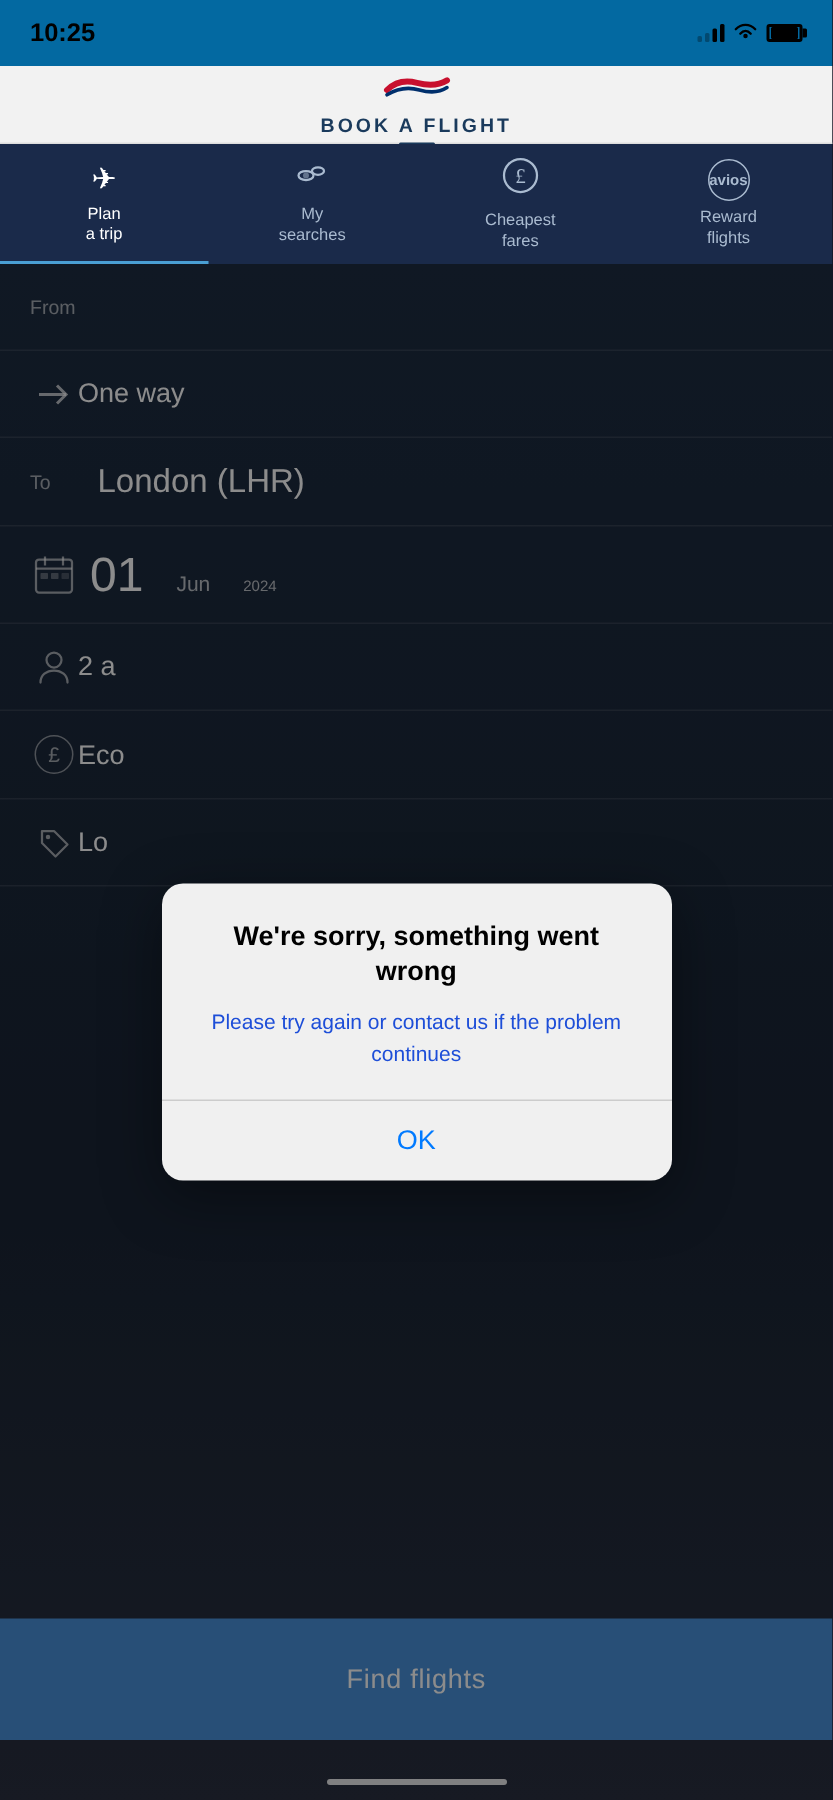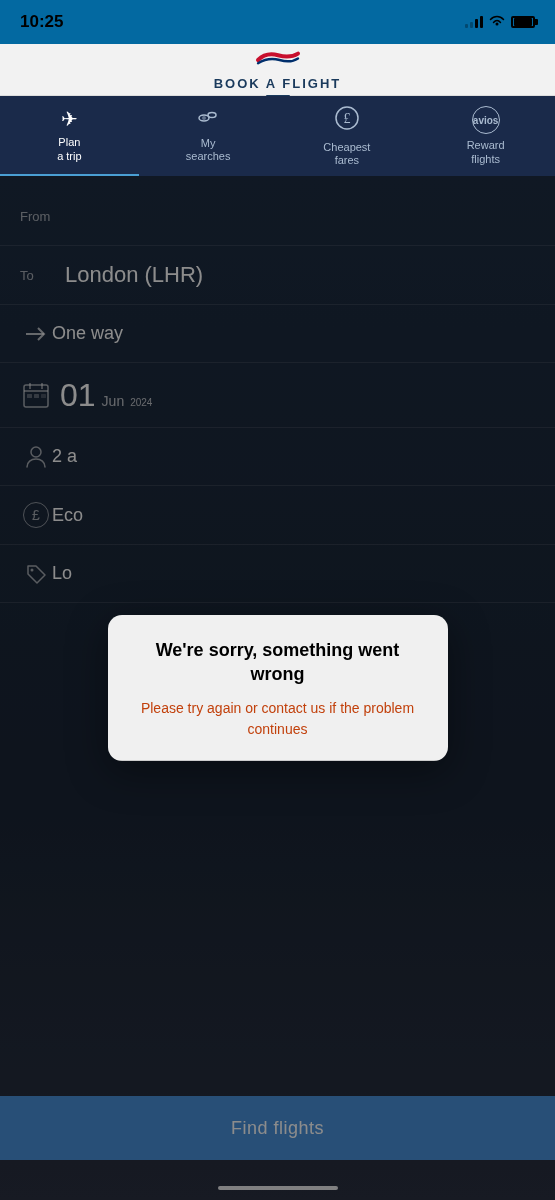--- a/index.html
+++ b/index.html
@@ -189,21 +189,20 @@
       display: flex;
       align-items: center;
       justify-content: center;
       font-size: 10px;
       color: #aabbd0;
       font-weight: 700;
     }
 
     .form-section {
       padding: 0;
-      margin-top: 12px;
     }
 
     .form-row {
       display: flex;
       align-items: center;
       padding: 16px 20px;
       border-bottom: 1px solid rgba(255,255,255,0.1);
       min-height: 58px;
     }
 
@@ -225,21 +224,21 @@
       flex-shrink: 0;
       display: flex;
       align-items: center;
       justify-content: center;
     }
 
     
     .date-row {
       display: flex;
       align-items: baseline;
-      gap: 6px;
+      gap: 22px;
     }
 
     .date-day {
       font-size: 32px;
       color: #fff;
       font-weight: 300;
       line-height: 1;
     }
 
     .date-month {
@@ -265,21 +264,21 @@
       color: rgba(255,255,255,0.6);
     }
 
     
     .find-flights-btn {
       position: absolute;
       bottom: 0;
       left: 0;
       right: 0;
       background: #4a90d9;
-      height: 64px;
+      height: 81px;
       display: flex;
       align-items: center;
       justify-content: center;
       cursor: pointer;
     }
 
     .find-flights-label {
       font-size: 18px;
       color: #fff;
       font-weight: 400;
@@ -329,21 +328,21 @@
     .dialog-title {
       font-size: 18px;
       font-weight: 700;
       color: #000;
       line-height: 1.3;
       margin-bottom: 12px;
     }
 
     .dialog-message {
       font-size: 14px;
-      color: #c2410c;
+      color: #1d4ed8;
       line-height: 1.5;
       text-align: center;
     }
 
     .dialog-divider {
       height: 1px;
       background: rgba(0,0,0,0.15);
     }
 
     .dialog-actions {
@@ -462,32 +461,32 @@
   <div class="content-area">
     <div class="background-fill"></div>
 
     <div class="form-section" style="position:relative;z-index:1;">
 
       <div class="form-row">
         <span class="form-row-label">From</span>
       </div>
 
       <div class="form-row">
-        <span class="form-row-label">To</span>
-        <span class="form-row-value">London (LHR)</span>
-      </div>
-
-      <div class="form-row">
         <div class="form-row-icon">
           <svg width="24" height="16" viewBox="0 0 24 16" fill="none">
             <line x1="2" y1="8" x2="20" y2="8" stroke="rgba(255,255,255,0.7)" stroke-width="2"></line>
             <polyline points="14,2 20,8 14,14" stroke="rgba(255,255,255,0.7)" stroke-width="2" fill="none"></polyline>
           </svg>
         </div>
         <span class="form-row-value" style="font-size:18px;">One way</span>
+      </div>
+
+      <div class="form-row">
+        <span class="form-row-label">To</span>
+        <span class="form-row-value">London (LHR)</span>
       </div>
 
       <div class="form-row">
         <div class="form-row-icon" style="margin-right:8px;">
           <svg width="28" height="28" viewBox="0 0 28 28" fill="none">
             <rect x="2" y="4" width="24" height="22" rx="2" stroke="rgba(255,255,255,0.6)" stroke-width="1.5"></rect>
             <line x1="2" y1="10" x2="26" y2="10" stroke="rgba(255,255,255,0.6)" stroke-width="1.5"></line>
             <line x1="8" y1="2" x2="8" y2="8" stroke="rgba(255,255,255,0.6)" stroke-width="1.5"></line>
             <line x1="20" y1="2" x2="20" y2="8" stroke="rgba(255,255,255,0.6)" stroke-width="1.5"></line>
             <rect x="5" y="13" width="5" height="4" rx="0.5" fill="rgba(255,255,255,0.3)"></rect>
@@ -531,20 +530,23 @@
 
     </div>
 
     <div class="overlay">
       <div class="dialog">
         <div class="dialog-body">
           <div class="dialog-title">We're sorry, something went wrong</div>
           <div class="dialog-message">Please try again or contact us if the problem continues</div>
         </div>
         <div class="dialog-divider"></div>
+        <div class="dialog-actions">
+          <button class="dialog-btn">OK</button>
+        </div>
       </div>
     </div>
 
     <div class="find-flights-btn" style="position:absolute;bottom:40px;left:0;right:0;z-index:1;">
       <span class="find-flights-label">Find flights</span>
     </div>
 
     <div class="home-indicator" style="z-index:2;position:absolute;bottom:10px;left:50%;transform:translateX(-50%);"></div>
   </div>
 

